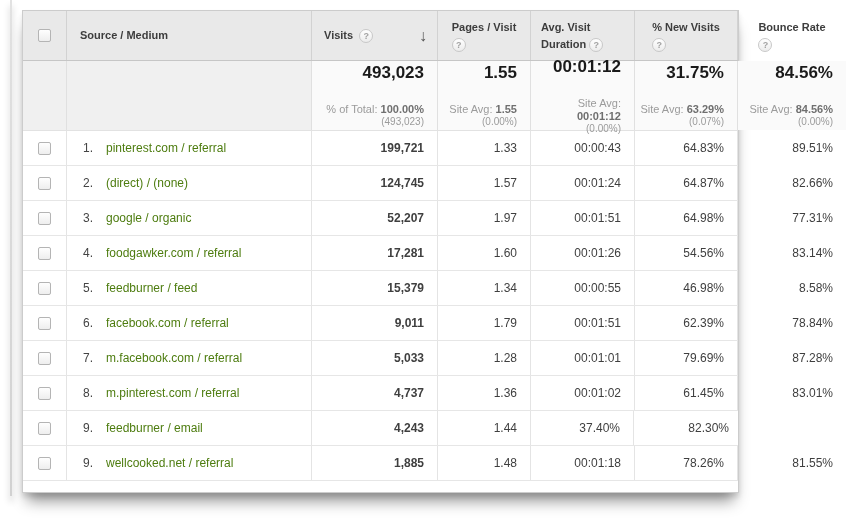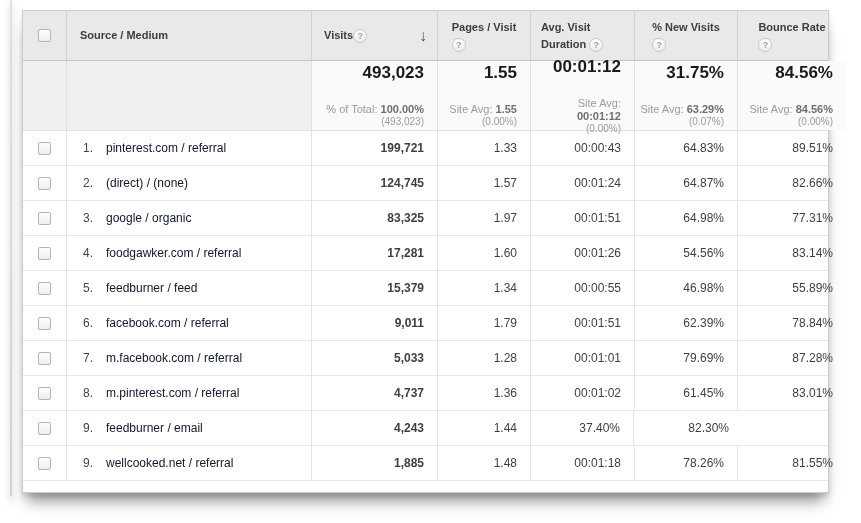--- a/index.html
+++ b/index.html
@@ -14,21 +14,21 @@
     position: absolute;
     left: 10px; top: 0;
     width: 2px; height: 496px;
     background: linear-gradient(#e2e2e2, #d2d2d2);
     box-shadow: 0 6px 6px rgba(0,0,0,0.25);
   }
 
   .card {
     position: absolute;
     left: 22px; top: 10px;
-    width: 807px;
+    width: 717px;
     background: #ffffff;
     border: 1px solid #cccccc;
     box-shadow: 0 4px 5px rgba(0,0,0,0.10), 0 13px 14px -5px rgba(0,0,0,0.42);
   }
 
   .row { display: flex; width: 100%; }
 
   
   .col-check    { width: 43px;  flex: none; }
   .col-source   { width: 245px; flex: none; }
@@ -53,21 +53,21 @@
     font-weight: bold;
     line-height: 15px;
   }
   .thead .cell:first-child { border-left: none; }
   .hcell-check { justify-content: center; }
   .hcell-source { padding-left: 13px; }
   .hcell-visits { justify-content: space-between; padding: 0 10px 0 12px; }
   .hcell-metric { padding: 6px 10px; justify-content: center; }
   .hcell-metric .hwrap { display: block; }
   .hcell-metric .help { margin-top: 3px; }
-  .hgroup { display: inline-flex; align-items: center; }
+  .hgroup { display: inline-flex; align-items: center; gap: 6px; }
 
   .help {
     display: inline-block;
     width: 14px; height: 14px;
     border-radius: 50%;
     background: linear-gradient(#ffffff, #ececec);
     border: 1px solid #c8c8c8;
     color: #a2a2a2;
     font-size: 9px;
     font-weight: bold;
@@ -137,21 +137,21 @@
   .trow .cell:first-child { border-left: none; }
   .cell-check { justify-content: center; }
   .cell-src { padding-left: 8px; }
   .rank {
     display: inline-block;
     width: 18px;
     text-align: right;
     margin-right: 13px;
     color: #444444;
   }
-  .link { color: #0f172a; cursor: pointer; text-decoration: none; }
+  .link { color: #4d7c0f; cursor: pointer; text-decoration: none; }
   .num { justify-content: flex-end; padding-right: 13px; }
   .strong { font-weight: bold; color: #1f1f1f; }
 
   .card-pad { height: 11px; background: #ffffff; }
 </style>
 </head>
 <body>
 
 <div class="left-rule"></div>
 
@@ -279,21 +279,21 @@
   </div>
 
   <div class="row trow">
     <div class="cell col-check cell-check">
       <span class="cbx"></span>
     </div>
     <div class="cell col-source cell-src">
       <span class="rank">3.</span>
       <span class="link">google / organic</span>
     </div>
-    <div class="cell col-visits num strong">83,325</div>
+    <div class="cell col-visits num strong">52,207</div>
     <div class="cell col-pages num">1.97</div>
     <div class="cell col-duration num">00:01:51</div>
     <div class="cell col-new num">64.98%</div>
     <div class="cell col-bounce num">77.31%</div>
   </div>
 
   <div class="row trow">
     <div class="cell col-check cell-check">
       <span class="cbx"></span>
     </div>
@@ -313,21 +313,21 @@
       <span class="cbx"></span>
     </div>
     <div class="cell col-source cell-src">
       <span class="rank">5.</span>
       <span class="link">feedburner / feed</span>
     </div>
     <div class="cell col-visits num strong">15,379</div>
     <div class="cell col-pages num">1.34</div>
     <div class="cell col-duration num">00:00:55</div>
     <div class="cell col-new num">46.98%</div>
-    <div class="cell col-bounce num">55.89%</div>
+    <div class="cell col-bounce num">8.58%</div>
   </div>
 
   <div class="row trow">
     <div class="cell col-check cell-check">
       <span class="cbx"></span>
     </div>
     <div class="cell col-source cell-src">
       <span class="rank">6.</span>
       <span class="link">facebook.com / referral</span>
     </div>

